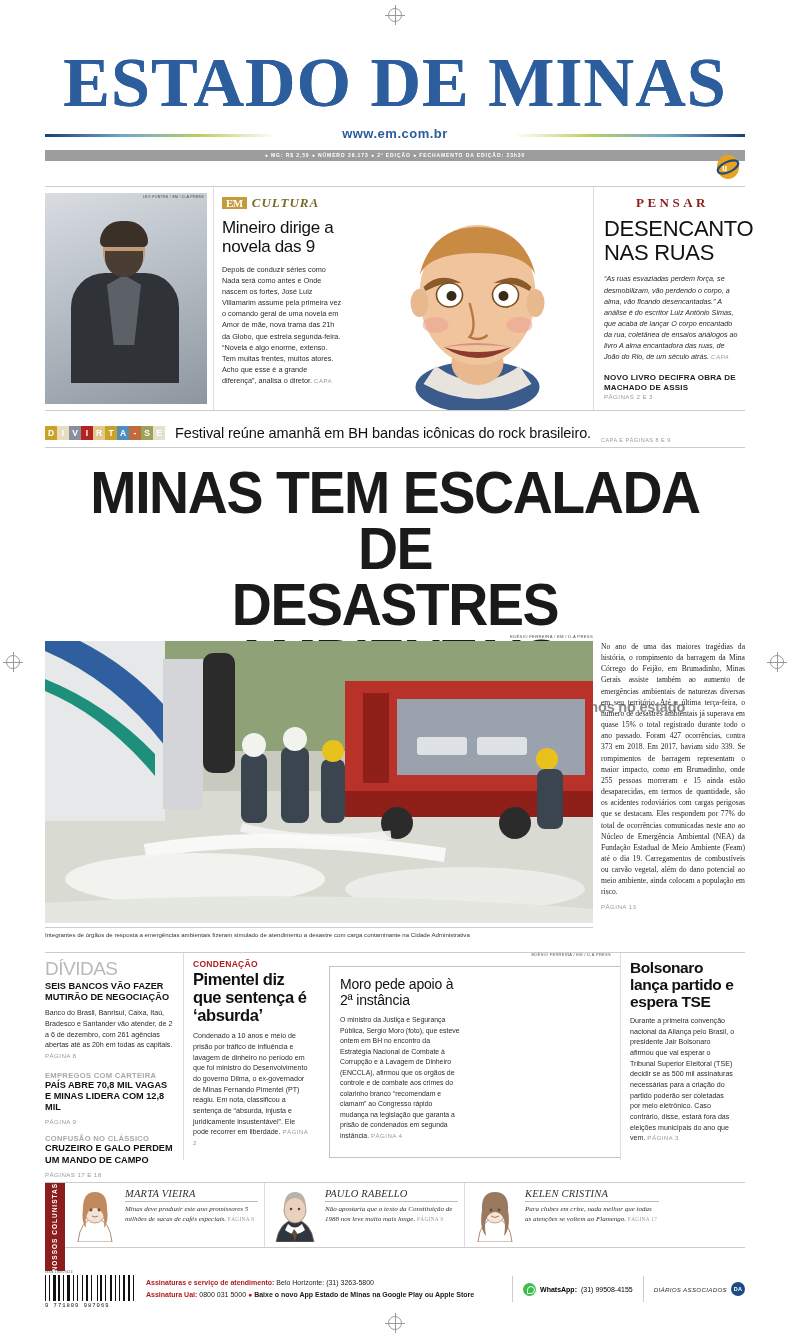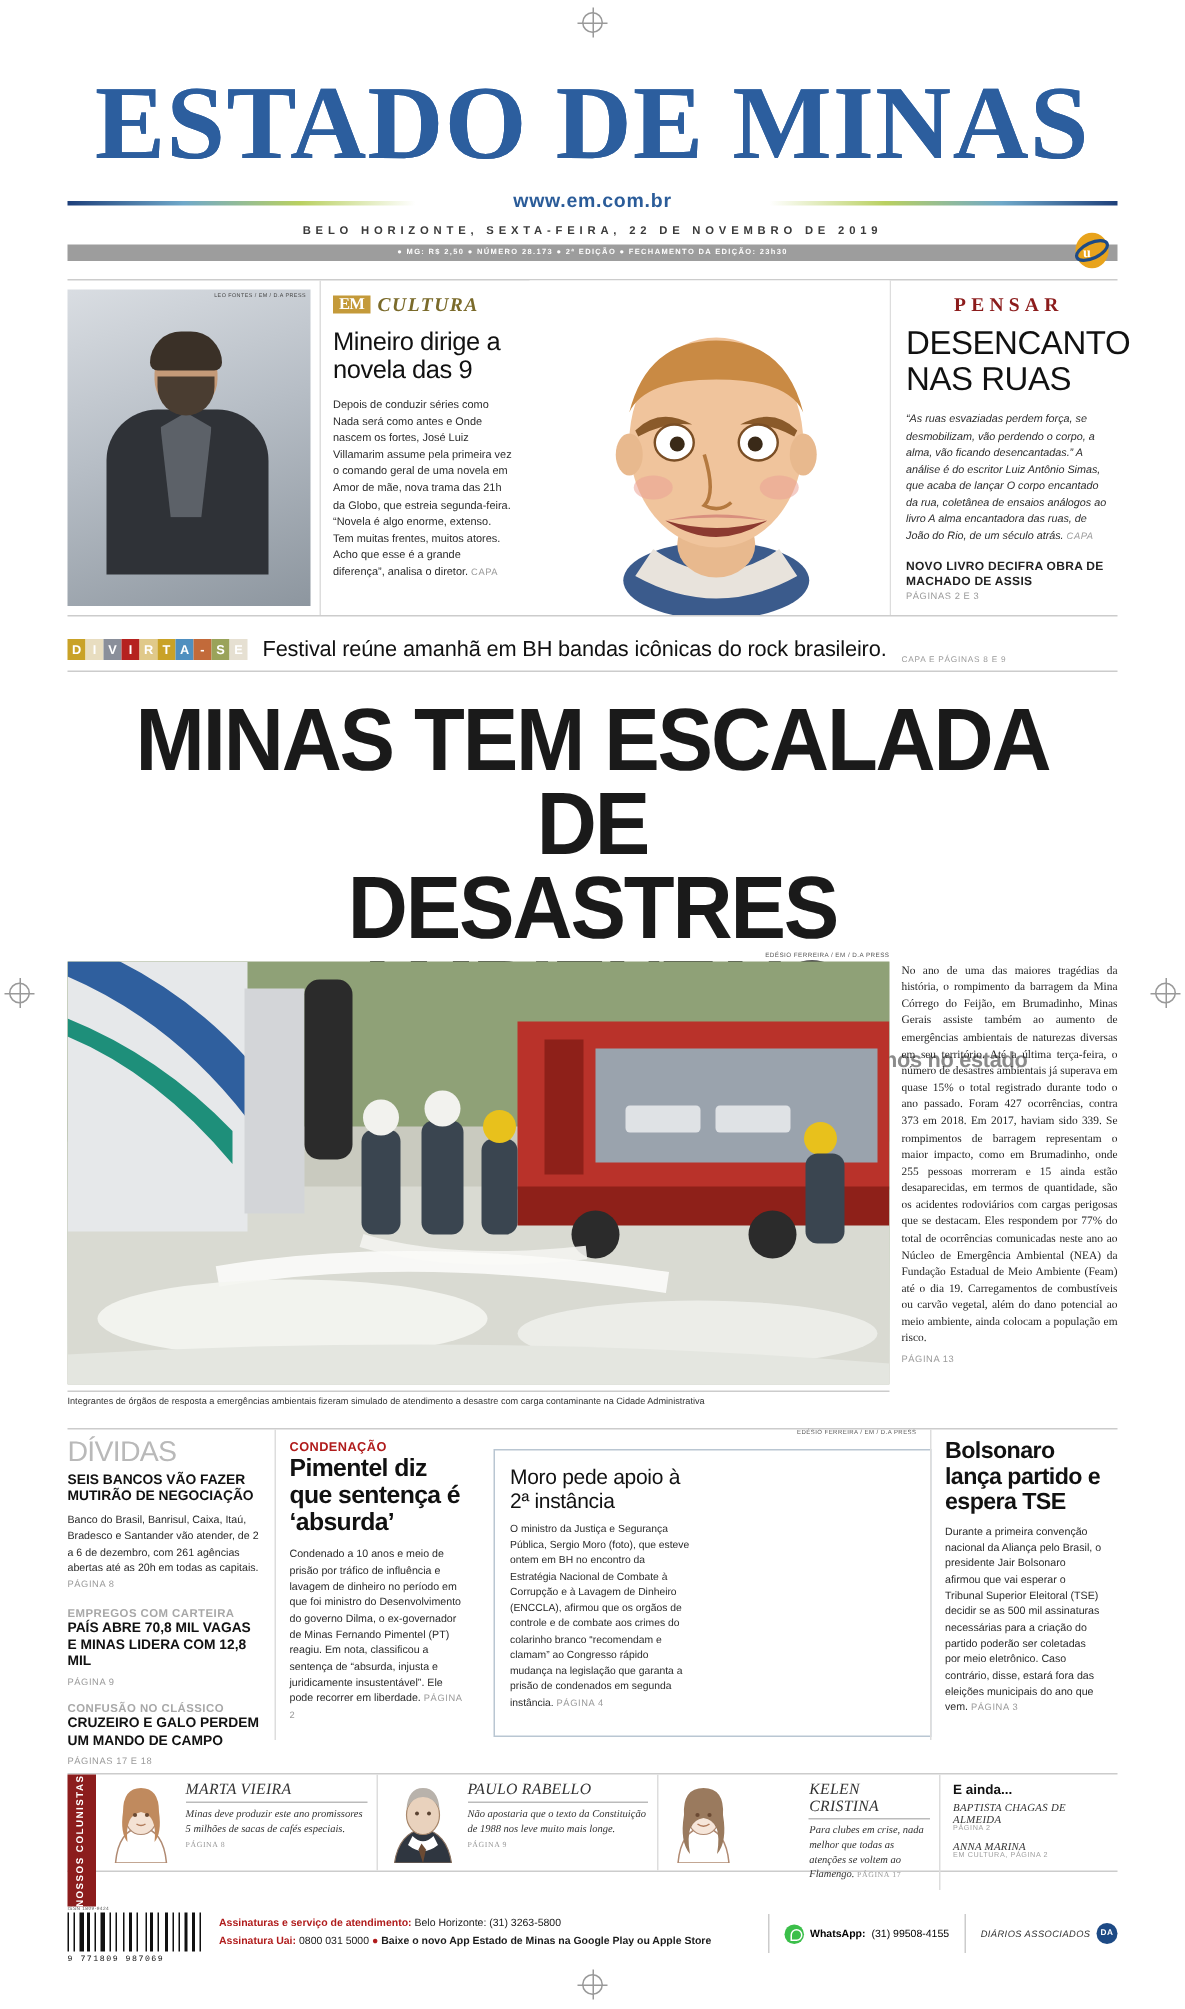--- a/index.html
+++ b/index.html
@@ -223,21 +223,21 @@
     width: 20px; background: #8c1d1d; color: #fff; display: flex;
     align-items: center; justify-content: center;
   }
   .nossos span {
     writing-mode: vertical-rl; transform: rotate(180deg);
     font-size: 6.5px; font-weight: bold; letter-spacing: 1px; line-height: 1.5;
     text-align: center;
   }
   .cbox { display: flex; padding: 5px 6px 5px 7px; border-right: 1px solid #ddd; }
   .cbox:last-of-type { border-right: none; }
-  .cb1 { width: 200px; } .cb2 { width: 200px; } .cb3 { width: 200px; gap: 40px; }
+  .cb1 { width: 200px; } .cb2 { width: 200px; } .cb3 { width: 200px; }
   .cavatar { width: 46px; height: 54px; position: relative; overflow: hidden; flex: none; }
   .ctext { padding-left: 7px; flex: 1; }
   .cname {
     font-family: "Liberation Serif", serif; font-style: italic; font-size: 10.5px;
     color: #333; border-bottom: 1px solid #bbb; padding-bottom: 2px; margin-bottom: 3px;
     letter-spacing: 0.2px;
   }
   .cdesc { font-family: "Liberation Serif", serif; font-style: italic; font-size: 7px; line-height: 1.4; color: #333; }
   .cdesc .ref { font-style: normal; font-size: 5.2px; }
   .eainda { width: 125px; padding: 5px 4px 5px 8px; }
@@ -282,21 +282,20 @@
   <div class="reg-mark reg-left"></div>
   <div class="reg-mark reg-right"></div>
 
   <div class="masthead">
     <div class="logo logo-fallback">ESTADO DE MINAS</div>
     <div class="url-row">
       <div class="url-rule-l"></div>
       <div class="url-rule-r"></div>
       <div class="url-text">www.em.com.br</div>
     </div>
-    <div class="dateline">BELO HORIZONTE, SEXTA-FEIRA, 22 DE NOVEMBRO DE 2019</div>
     <div class="infobar">
       <span>● MG: R$ 2,50 ● NÚMERO 28.173 ● 2ª EDIÇÃO ● FECHAMENTO DA EDIÇÃO: 23h30</span>
     </div>
     <svg class="uai-logo" viewBox="0 0 40 30">
       <ellipse cx="20" cy="15" rx="13" ry="14" fill="#e8a31c"></ellipse>
       <ellipse cx="20" cy="15" rx="13" ry="6" fill="none" stroke="#1d4a85" stroke-width="2.5" transform="rotate(-25 20 15)"></ellipse>
       <text x="13" y="20" font-size="11" font-family="Liberation Serif, serif" font-weight="bold" fill="#fff">u</text>
     </svg>
   </div>
 
@@ -513,27 +512,20 @@
             <circle cx="27" cy="22" r="1.4" fill="#6b4a33"></circle>
           <path d="M19 28 q4 3 8 0" stroke="#b07a5a" stroke-width="1" fill="none"></path>
         </svg>
       </div>
       <div class="ctext">
         <div class="cname">KELEN CRISTINA</div>
         <div class="cdesc"><span>Para clubes em crise, nada melhor que todas as atenções se voltem ao Flamengo.</span> <span class="ref">PÁGINA 17</span></div>
       </div>
     </div>
 
-    <div class="eainda">
-      <div class="eainda-t">E ainda...</div>
-      <div class="ea-name">BAPTISTA CHAGAS DE ALMEIDA</div>
-      <div class="ea-ref">PÁGINA 2</div>
-      <div class="ea-name">ANNA MARINA</div>
-      <div class="ea-ref">EM CULTURA, PÁGINA 2</div>
-    </div>
   </div>
 
   <div class="footer">
     <div class="barcode-wrap">
       <div class="bc-top">ISSN 1809-9424</div>
       <div class="barcode" id="barcode">
           <i style="width: 1px;"></i>
           <i style="width: 2px; background: rgb(255, 255, 255);"></i>
           <i style="width: 1px;"></i>
           <i style="width: 1px; background: rgb(255, 255, 255);"></i>

